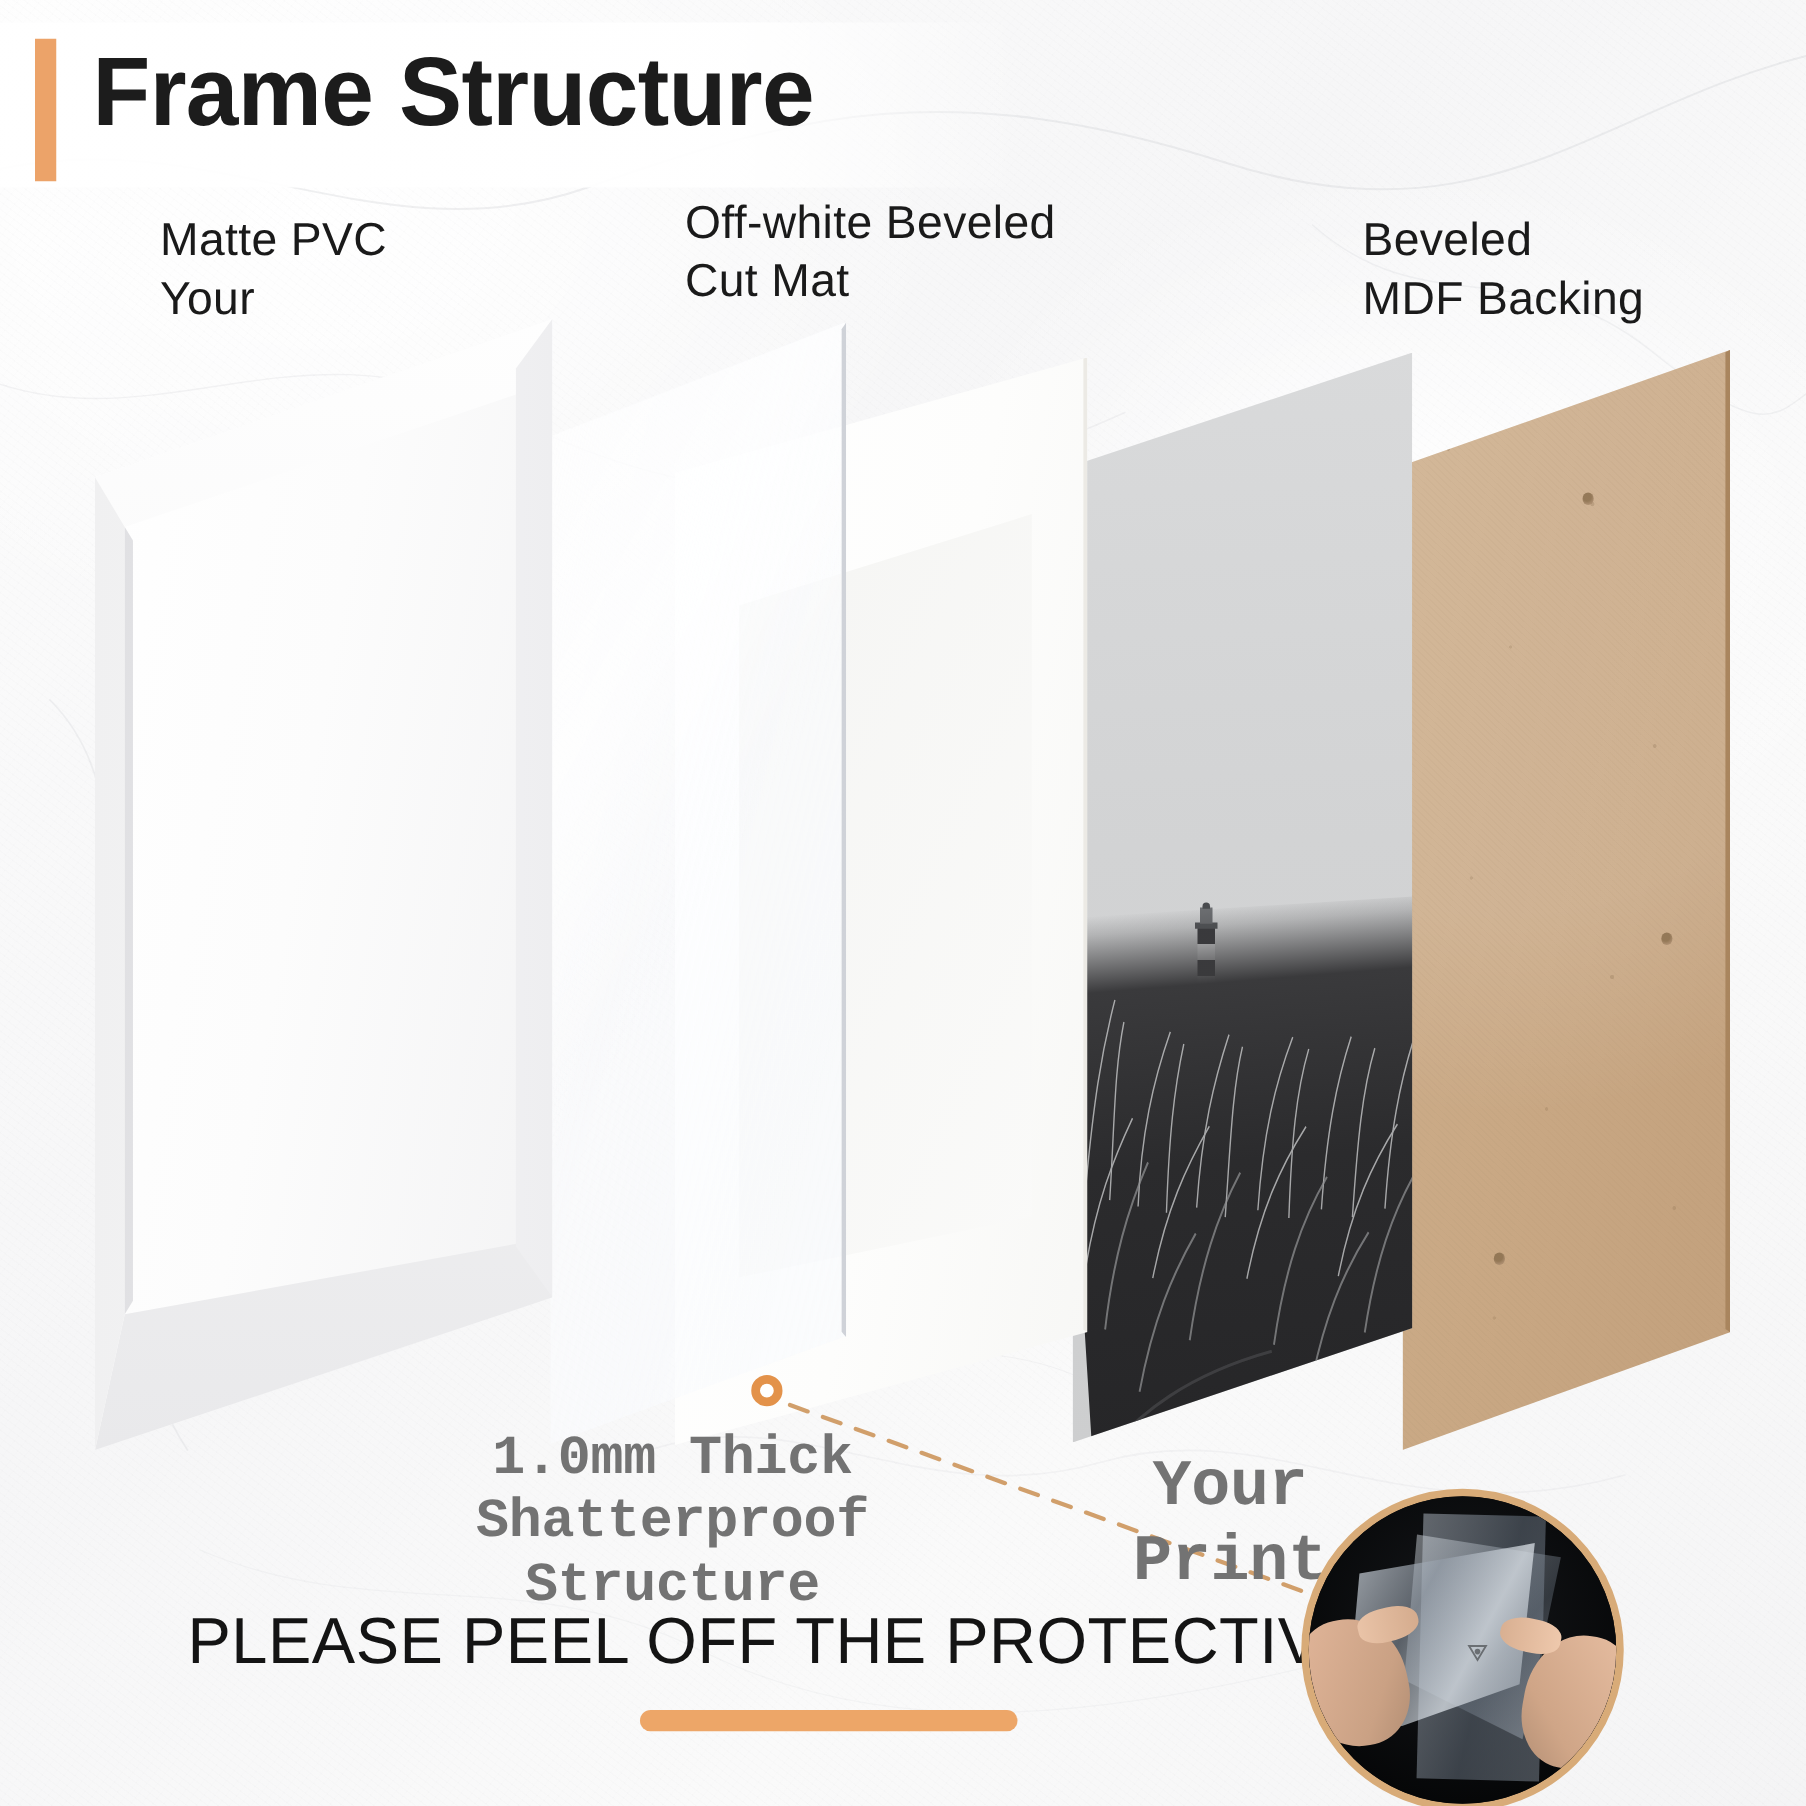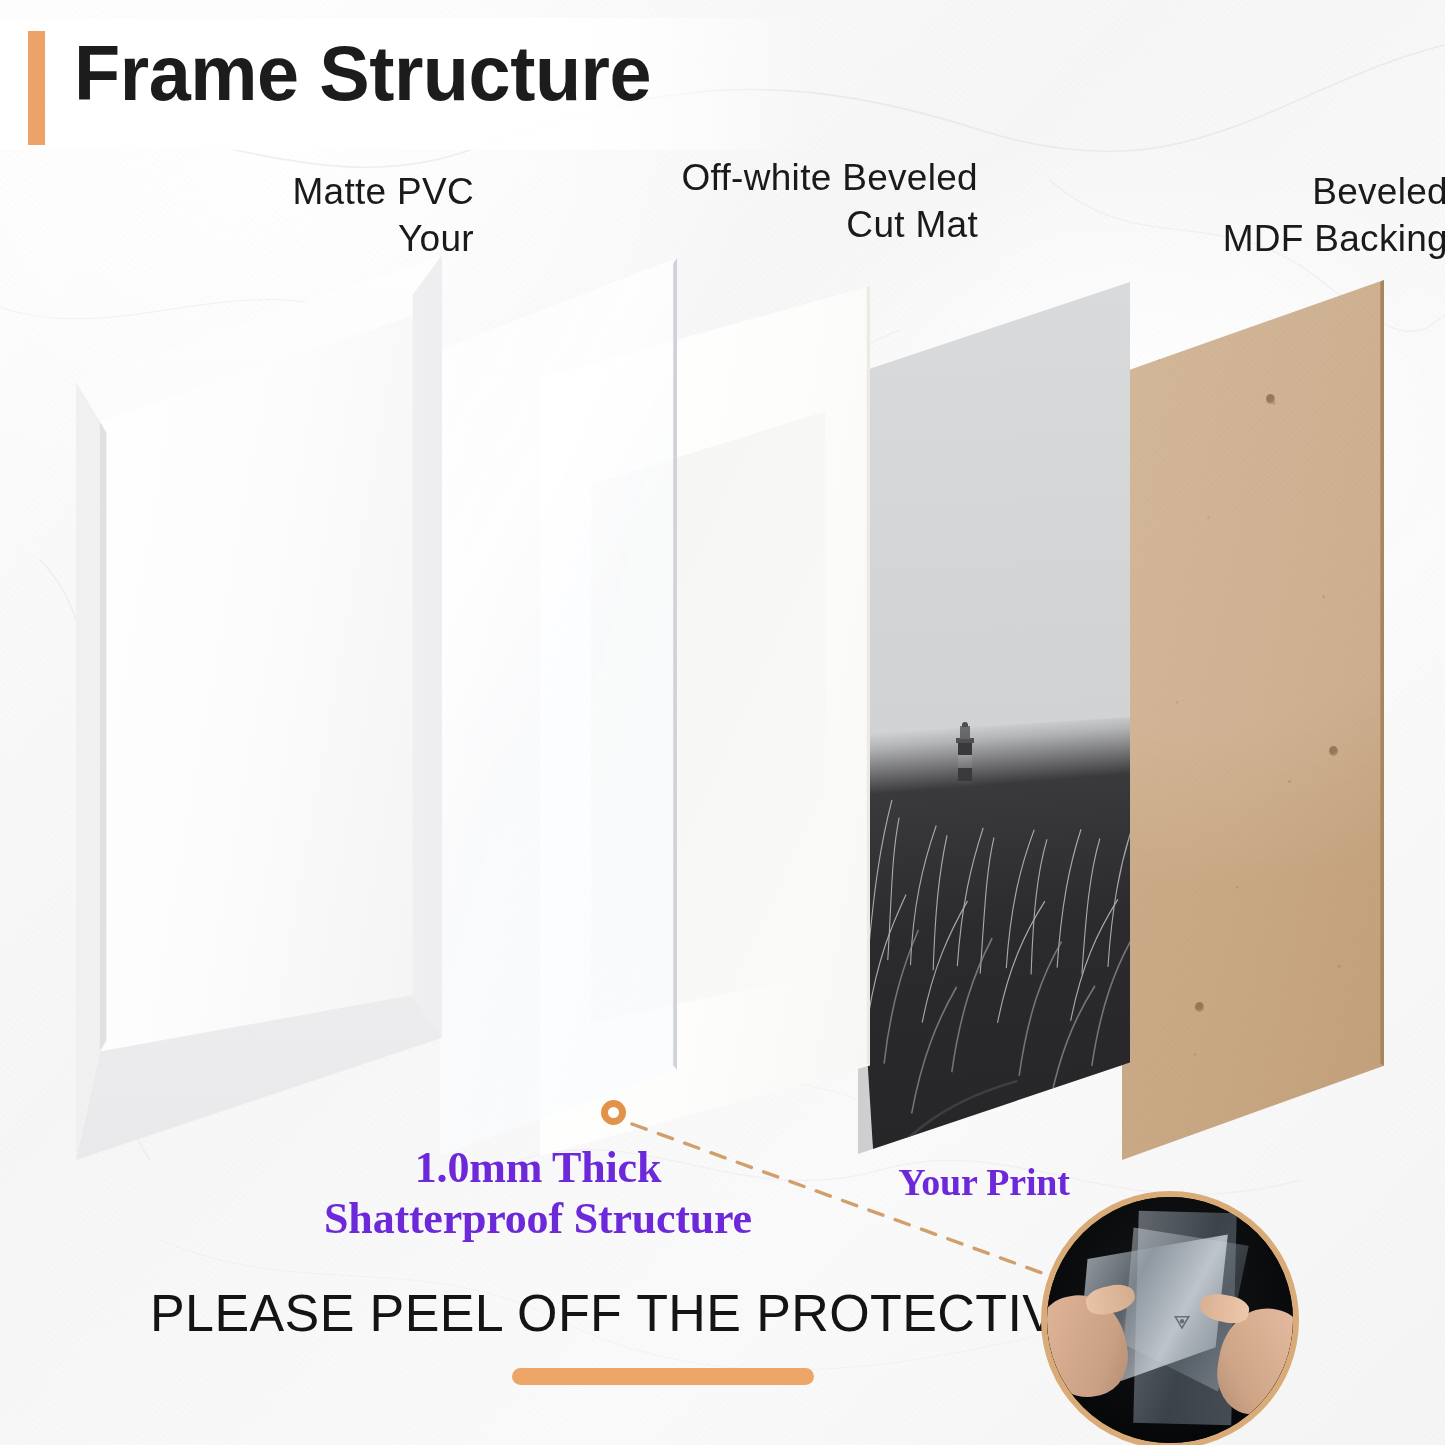--- a/index.html
+++ b/index.html
@@ -51,21 +51,21 @@
     font-family:"Liberation Sans Narrow","Liberation Sans",sans-serif;
     font-size:78px; font-weight:700; letter-spacing:-0.5px;
     color:#1c1c1c; line-height:1.0;
     white-space:nowrap;
     transform:scaleX(.97); transform-origin:left top;
   }
 
   
   .top-label{
     position:absolute;
-    text-align:right;
+    text-align:left;
     font-size:37px; font-weight:400; line-height:1.28;
     color:#1a1a1a;
     letter-spacing:.3px;
   }
   #label-frame{ left:128px; top:168px; width:346px; }
   #label-mat  { left:548px; top:154px; width:430px; }
   #label-mdf  { left:1090px; top:168px; width:358px; }
 
   
   .stack{ position:absolute; left:0; top:0; width:1445px; height:1445px; }
@@ -237,34 +237,34 @@
   }
   #mdf-backing .board-edge{
     position:absolute; inset:0;
     clip-path: polygon(98.6% 0.2%, 100% 0%, 100% 89.3%, 98.6% 89.0%);
     background:linear-gradient(90deg,#b9966f,#a9855e);
   }
 
   
   .bottom-label{
     position:absolute;
-    font-family:Liberation Serif, serif;
+    font-family:Liberation Mono, monospace;
     font-weight:700;
-    color:#6d28d9;
+    color:#737373;
     text-align:center;
     line-height:1.16;
     letter-spacing:-0.2px;
   }
   #label-plexi{
     left:278px; top:1142px; width:520px;
     font-size:44px;
   }
   #label-print{
     left:860px; top:1160px; width:248px;
-    font-size:38px;
+    font-size:52px;
   }
 
   
   .ring-marker{
     position:absolute; left:601px; top:1100px;
     width:25px; height:25px; border-radius:50%;
     border:7px solid #e3924a;
     background:#ffffff;
   }
   .leader-svg{ position:absolute; left:0; top:0; width:1445px; height:1445px; pointer-events:none; }

